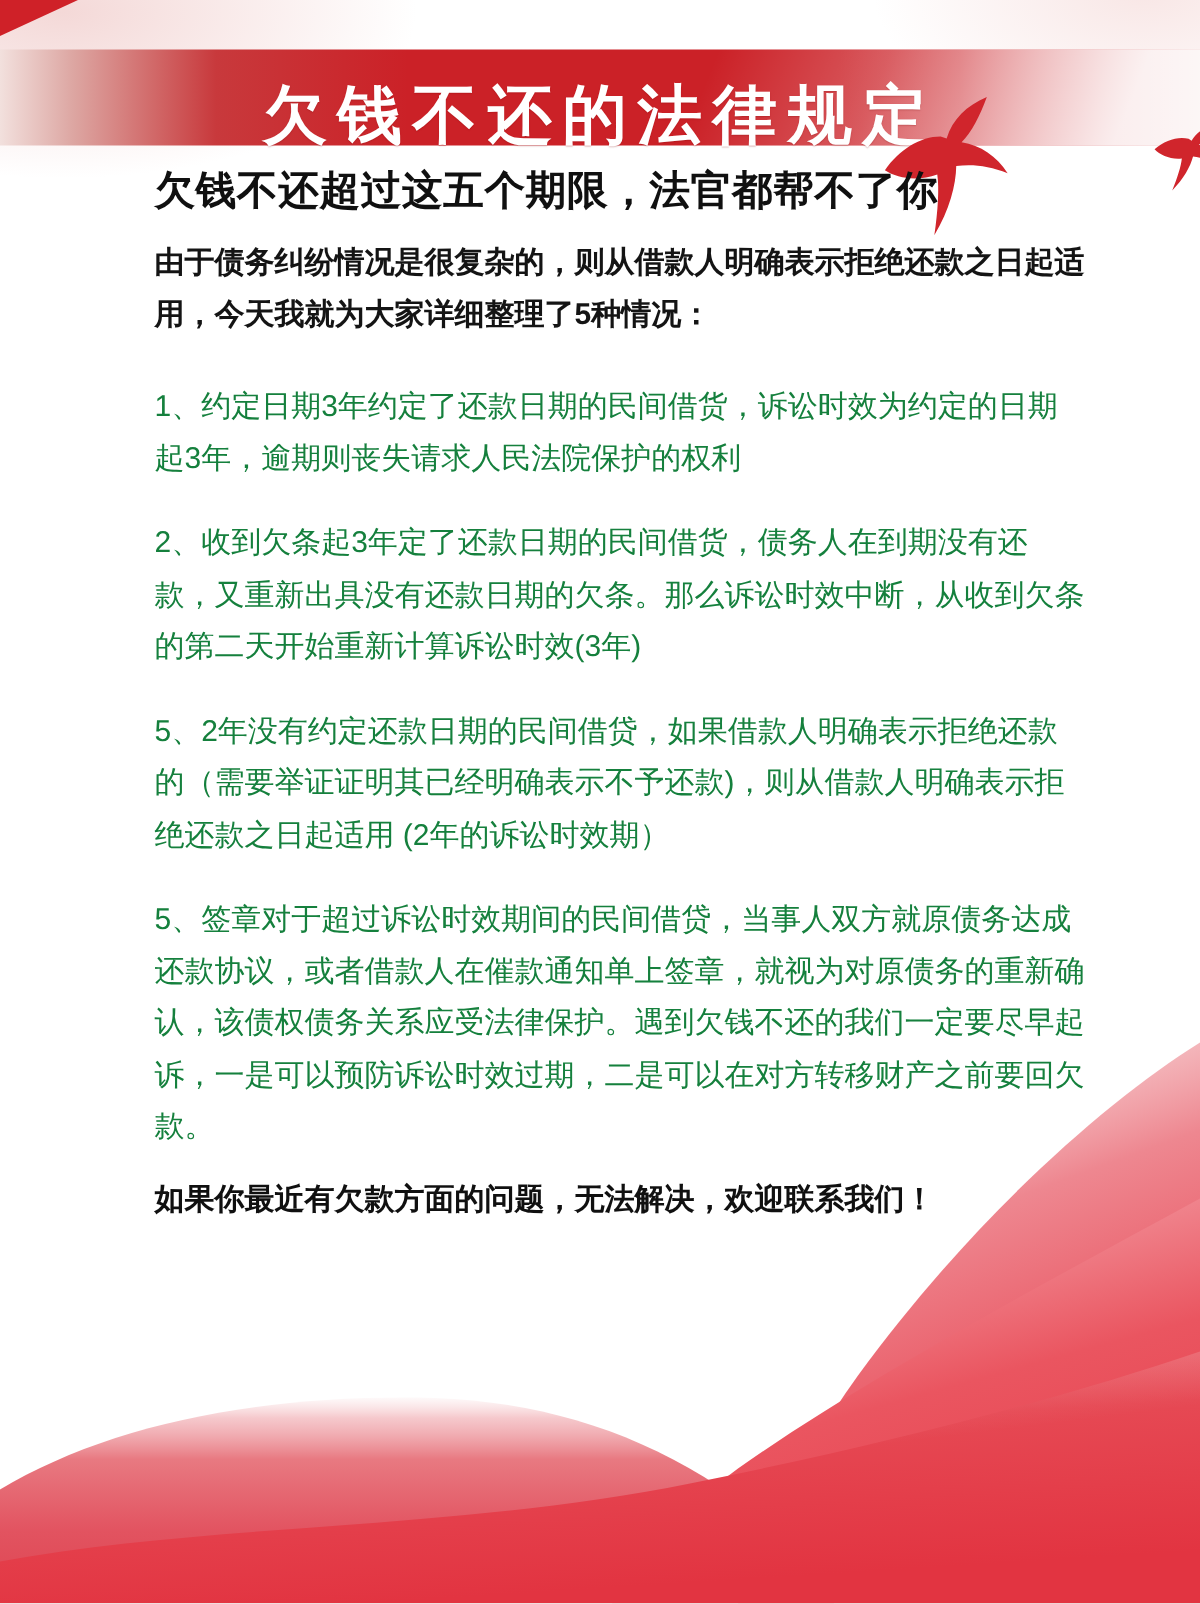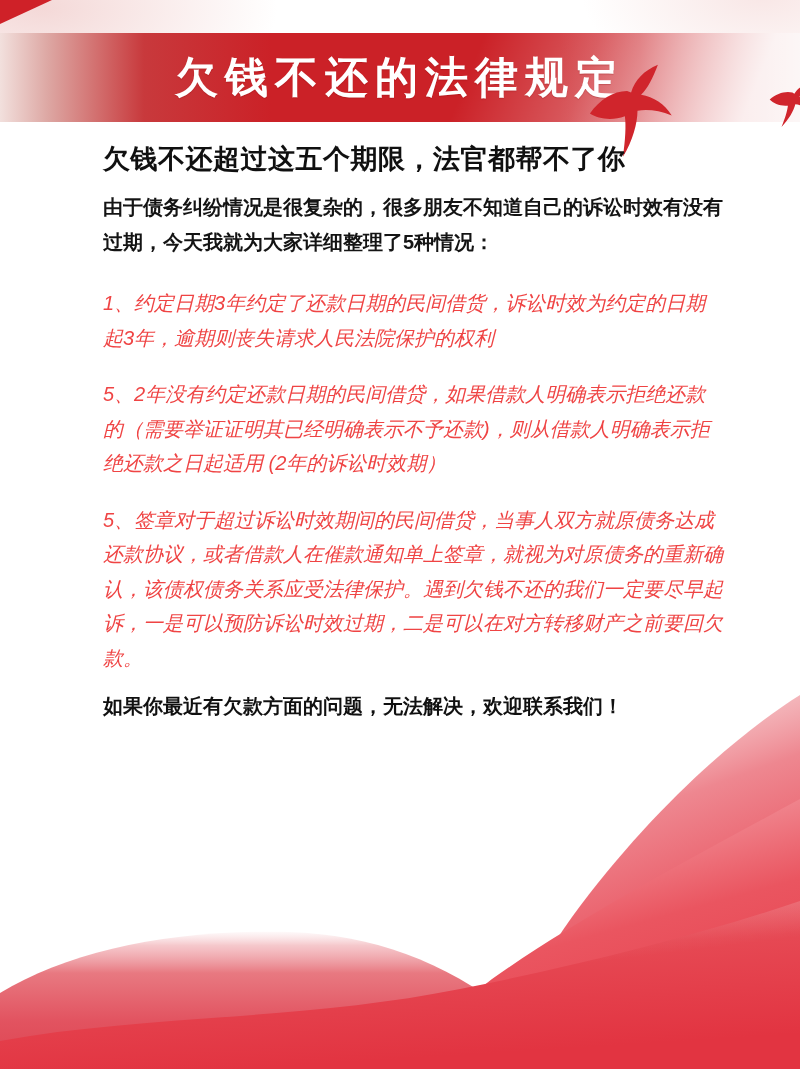--- a/index.html
+++ b/index.html
@@ -24,56 +24,56 @@
   }
   
   .corner-wedge{
     position:absolute;left:0;top:0;width:0;height:0;
     border-top:24px solid #cf2128;
     border-right:52px solid transparent;
     filter:blur(0.5px);
   }
   
   .banner{
-    position:absolute;left:0;top:33px;width:800px;height:89px;
+    position:absolute;left:0;top:33px;width:800px;height:64px;
     background:
       linear-gradient(112deg, rgba(255,255,255,0) 58%, rgba(255,255,255,0.25) 72%, rgba(255,255,255,0.85) 93%),
       linear-gradient(to right,
         #f2e0dd 0%, #dda7a3 6%, #c8393c 18%, #cb2127 34%,
         #cb2127 70%, #cf3238 80%, #dd7376 90%, #eec7c6 100%);
   }
   .banner-title{
     width:100%;height:89px;line-height:89px;
     text-align:center;
     color:#ffffff;
     font-family:"DejaVu Serif","Liberation Serif",serif;
     font-size:43px;font-weight:600;letter-spacing:7px;
     text-shadow:0 1px 1px rgba(120,0,0,0.25);
     white-space:nowrap;
   }
   .bird{position:absolute;pointer-events:none;}
   .bird-large{left:583px;top:68px;width:95px;height:95px;transform:rotate(-8deg);}
   .bird-small{left:757px;top:80px;width:68px;height:52px;transform:rotate(6deg);}
   
   .content{
-    position:absolute;left:103px;top:140px;width:620px;
+    position:absolute;left:103px;top:108px;width:620px;
     color:#1b1b1b;
   }
   .content h1{
     margin:0 0 12px 0;
     font-size:27px;line-height:38px;font-weight:700;color:#101010;
     letter-spacing:0.5px;white-space:nowrap;
   }
   .intro{
     margin:0 0 27px 0;
     font-size:20px;line-height:34.5px;font-weight:700;color:#141414;
   }
   .item{
     margin:0 0 22px 0;
-    font-size:20px;line-height:34.5px;font-weight:400;color:#ef4444;font-style:italic;
+    font-size:20px;line-height:34.5px;font-weight:400;color:#15803d;
   }
   .item.last{margin-bottom:14px;}
   .closing{
     margin:0;
     font-size:20px;line-height:34.5px;font-weight:700;color:#101010;
   }
   .bottom-wave{
     position:absolute;left:0;bottom:0;width:800px;height:420px;
     display:block;pointer-events:none;
   }
@@ -93,22 +93,23 @@
 
   <svg class="bird bird-large" viewBox="0 0 100 100">
     <path fill="#d0252c" d="M8,42 C20,29 36,22 50,24 L54,26 C60,13 71,5 86,1 C79,14 72,24 64,30 C77,34 87,43 93,56 C81,49 69,46 58,46 C56,59 49,76 36,92 C41,75 44,60 44,50 C30,53 16,49 8,42 Z"></path>
   </svg>
   <svg class="bird bird-small" viewBox="0 0 100 100">
     <path fill="#d0252c" d="M8,42 C20,29 36,22 50,24 L54,26 C60,13 71,5 86,1 C79,14 72,24 64,30 C77,34 87,43 93,56 C81,49 69,46 58,46 C56,59 49,76 36,92 C41,75 44,60 44,50 C30,53 16,49 8,42 Z"></path>
   </svg>
 
   <div class="content">
     <h1>欠钱不还超过这五个期限，法官都帮不了你</h1>
-    <p class="intro">由于债务纠纷情况是很复杂的，很多朋友不知道自己的诉讼时效有没有过期，今天我就为大家详细整理了5种情况：</p>
+    <p class="intro">由于债务纠纷情况是很复杂的，则从借款人明确表示拒绝还款之日起适用，今天我就为大家详细整理了5种情况：</p>
     <p class="item">1、约定日期3年约定了还款日期的民间借货，诉讼时效为约定的日期起3年，逾期则丧失请求人民法院保护的权利</p>
+    <p class="item">2、收到欠条起3年定了还款日期的民间借货，债务人在到期没有还款，又重新出具没有还款日期的欠条。那么诉讼时效中断，从收到欠条的第二天开始重新计算诉讼时效(3年)</p>
     <p class="item">5、2年没有约定还款日期的民间借贷，如果借款人明确表示拒绝还款的（需要举证证明其已经明确表示不予还款)，则从借款人明确表示拒绝还款之日起适用 (2年的诉讼时效期）</p>
     <p class="item last">5、签章对于超过诉讼时效期间的民间借贷，当事人双方就原债务达成还款协议，或者借款人在催款通知单上签章，就视为对原债务的重新确认，该债权债务关系应受法律保护。遇到欠钱不还的我们一定要尽早起诉，一是可以预防诉讼时效过期，二是可以在对方转移财产之前要回欠款。</p>
     <p class="closing">如果你最近有欠款方面的问题，无法解决，欢迎联系我们！</p>
   </div>
 
   <svg class="bottom-wave" viewBox="0 0 800 420" preserveAspectRatio="none">
     <defs>
       <linearGradient id="gRight" x1="0.25" y1="0" x2="0.55" y2="1">
         <stop offset="0" stop-color="#f6cdd0" stop-opacity="0.15"></stop>
         <stop offset="0.12" stop-color="#f3b7bb" stop-opacity="0.7"></stop>

